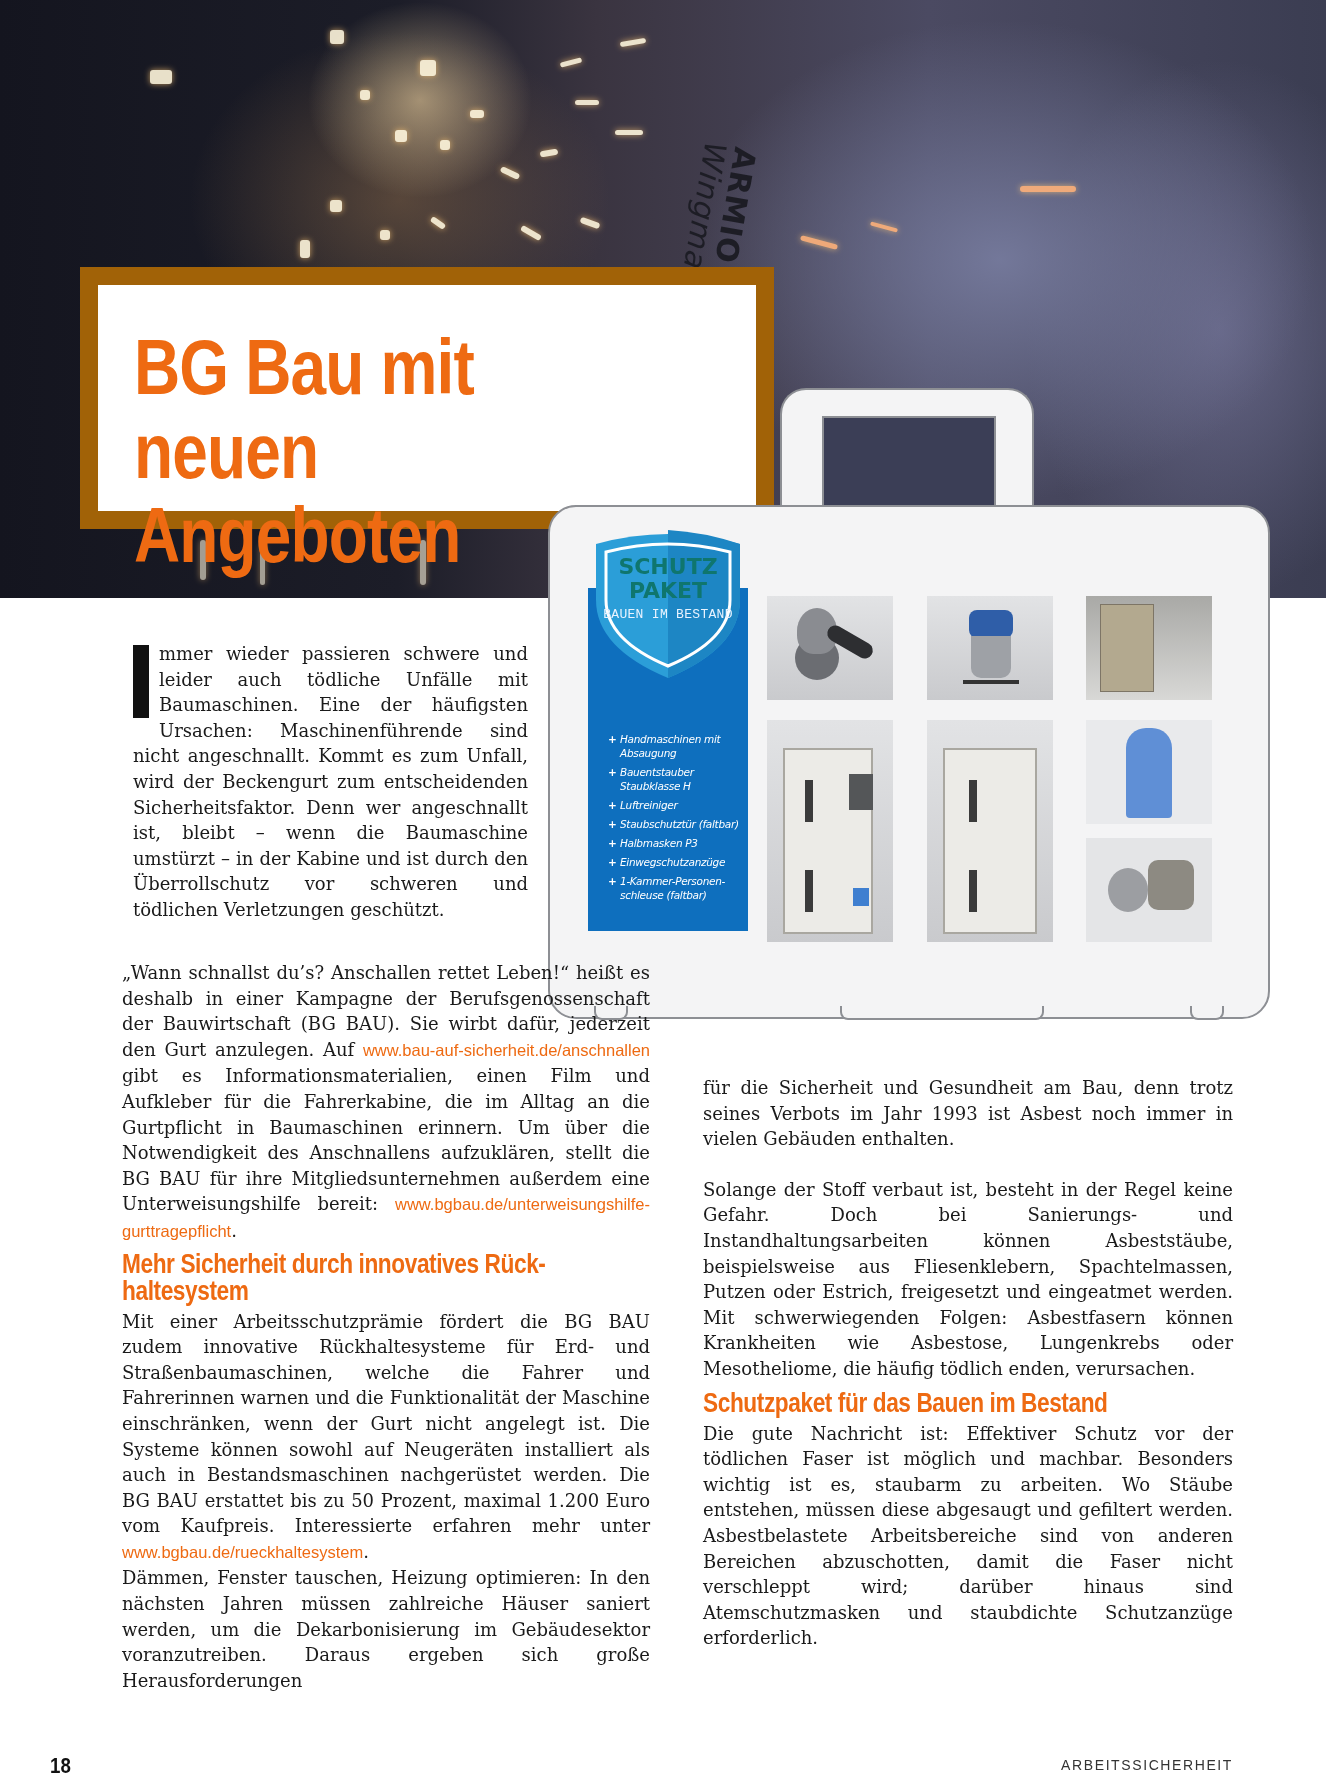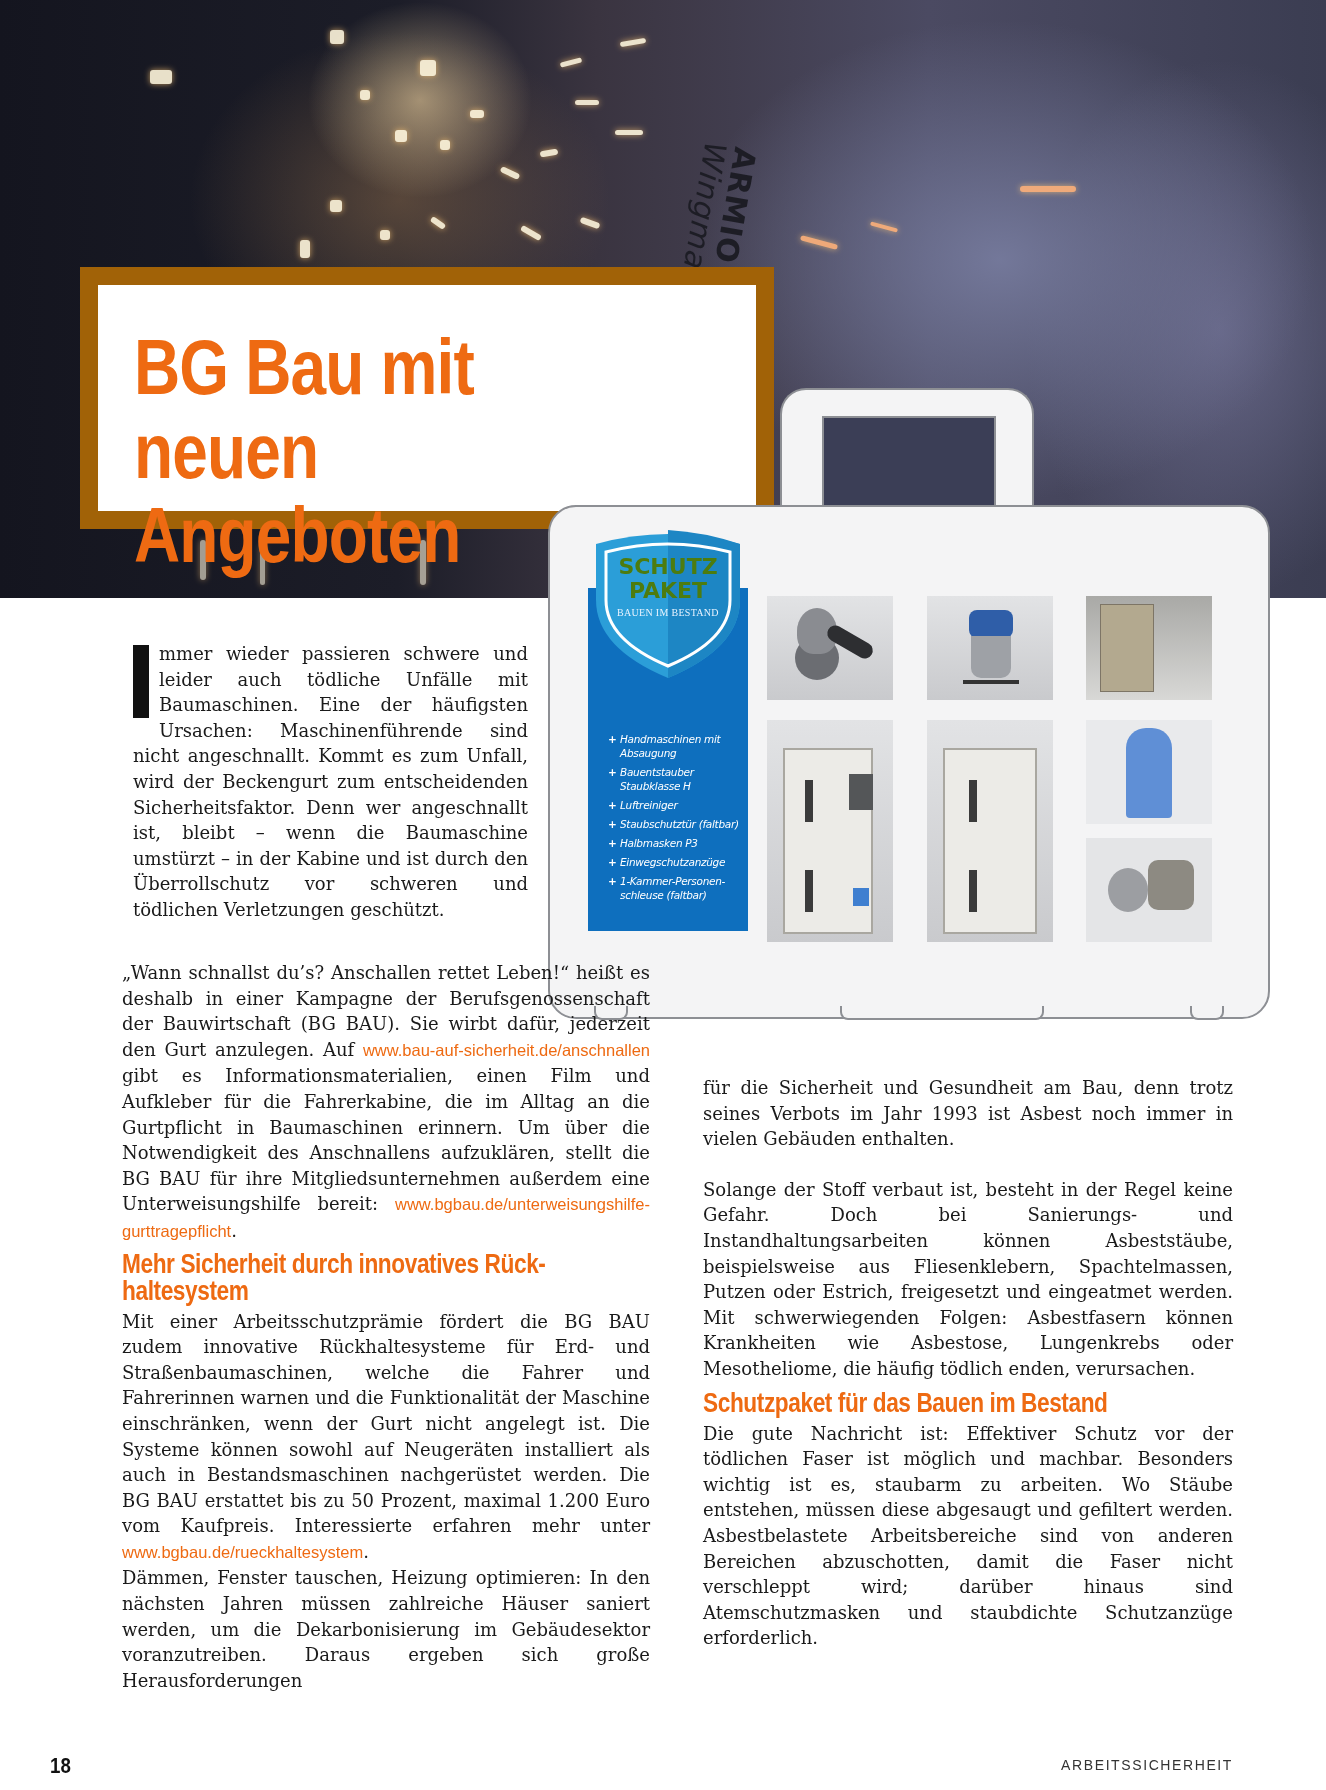--- a/index.html
+++ b/index.html
@@ -26,24 +26,24 @@
     transform: scaleX(0.82); transform-origin: left top; letter-spacing: -1px; }
 
   
   .case-handle { position: absolute; left: 780px; top: 388px; width: 250px; height: 140px; background: #f4f4f5; border: 2px solid #8d8f94; border-bottom: none; border-radius: 26px 26px 0 0; }
   .case-handle-hole { position: absolute; left: 40px; top: 26px; width: 170px; height: 114px; background: #3b3e56; border: 2px solid #8d8f94; border-bottom: none; }
   .case-body { position: absolute; left: 548px; top: 505px; width: 718px; height: 510px; background: #f4f4f5; border: 2px solid #8d8f94; border-radius: 28px; }
   .case-foot { position: absolute; top: 1006px; height: 12px; background: #f4f4f5; border: 2px solid #8d8f94; border-top: none; border-radius: 0 0 8px 8px; }
 
   .shield-panel { position: absolute; left: 588px; top: 588px; width: 160px; height: 343px; background: #0e6fbe; }
   .shield { position: absolute; left: 590px; top: 530px; width: 156px; height: 150px; }
-  .shield-title { position: absolute; left: 590px; top: 555px; width: 156px; text-align: center; color: #4d7c0f;
+  .shield-title { position: absolute; left: 590px; top: 555px; width: 156px; text-align: center; color: #0f766e;
     font-family: "DejaVu Sans", sans-serif; font-weight: bold; font-size: 22px; line-height: 24px; }
   .shield-sub { position: absolute; left: 590px; top: 607px; width: 156px; text-align: center; color: #e8f3ff;
-    font-family: Liberation Serif, serif; font-size: 10px; letter-spacing: 0.3px; }
+    font-family: Liberation Mono, monospace; font-size: 13px; letter-spacing: 0.3px; }
   .shield-list { position: absolute; left: 600px; top: 724px; width: 148px; margin: 8px; padding: 0; list-style: none;
     font-family: "DejaVu Sans", sans-serif; font-size: 10.5px; line-height: 14px; color: #ffffff; font-style: italic; }
   .shield-list li { position: relative; padding-left: 12px; margin-bottom: 5px; letter-spacing: -0.3px; }
   .shield-list li::before { content: "+"; position: absolute; left: 0; top: 0; font-weight: bold; }
 
   .tile { position: absolute; background: linear-gradient(180deg, #e2e3e5, #c9cacd); overflow: hidden; }
   .tile .shape { position: absolute; }
 
   
   .col { position: absolute; font-size: 18px; line-height: 25.6px; text-align: justify; }

